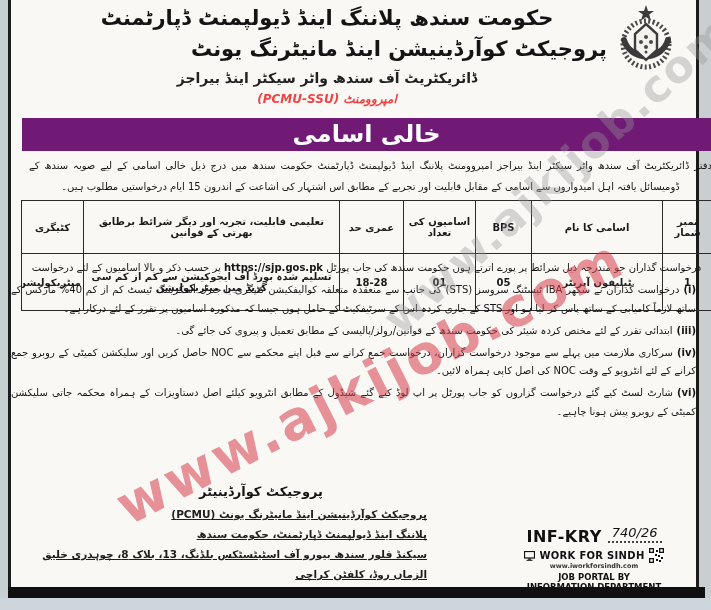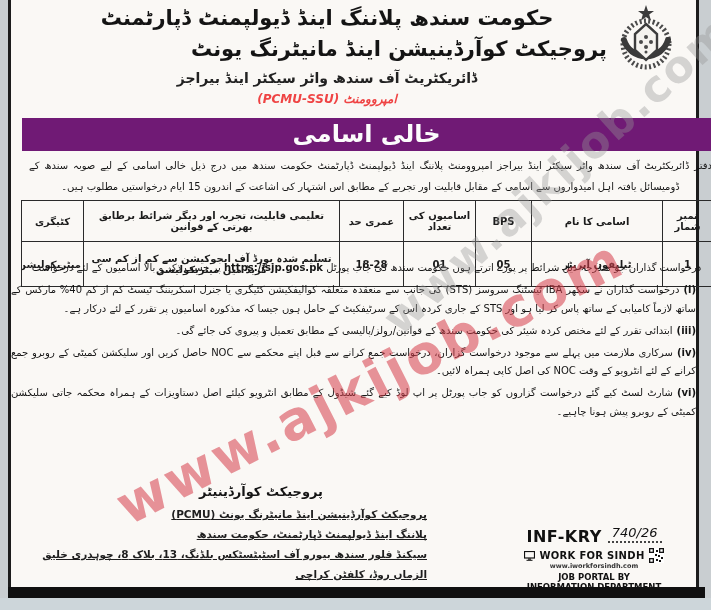--- a/index.html
+++ b/index.html
@@ -37,21 +37,21 @@
     direction:rtl;font-size:10px;line-height:21px;
     text-align:justify;text-align-last:center;overflow:hidden;
   }
 
   
   table.jobs{
     position:absolute;left:10px;top:200px;width:691px;
     border-collapse:collapse;direction:rtl;table-layout:fixed;
   }
   table.jobs th,table.jobs td{
-    border:1.5px solid #2a2a2a;font-size:10px;padding:9px 2px;
+    border:1.5px solid #2a2a2a;font-size:10px;padding:15px 2px;
     text-align:center;vertical-align:middle;font-weight:bold;color:#1b1b1b;
     overflow:hidden;
   }
   table.jobs th{height:21px;}
   table.jobs td{height:26px;}
 
   .apply-note{
     position:absolute;left:14px;top:257px;width:683px;height:22px;
     direction:rtl;font-size:10px;line-height:21px;text-align:center;overflow:hidden;
   }

